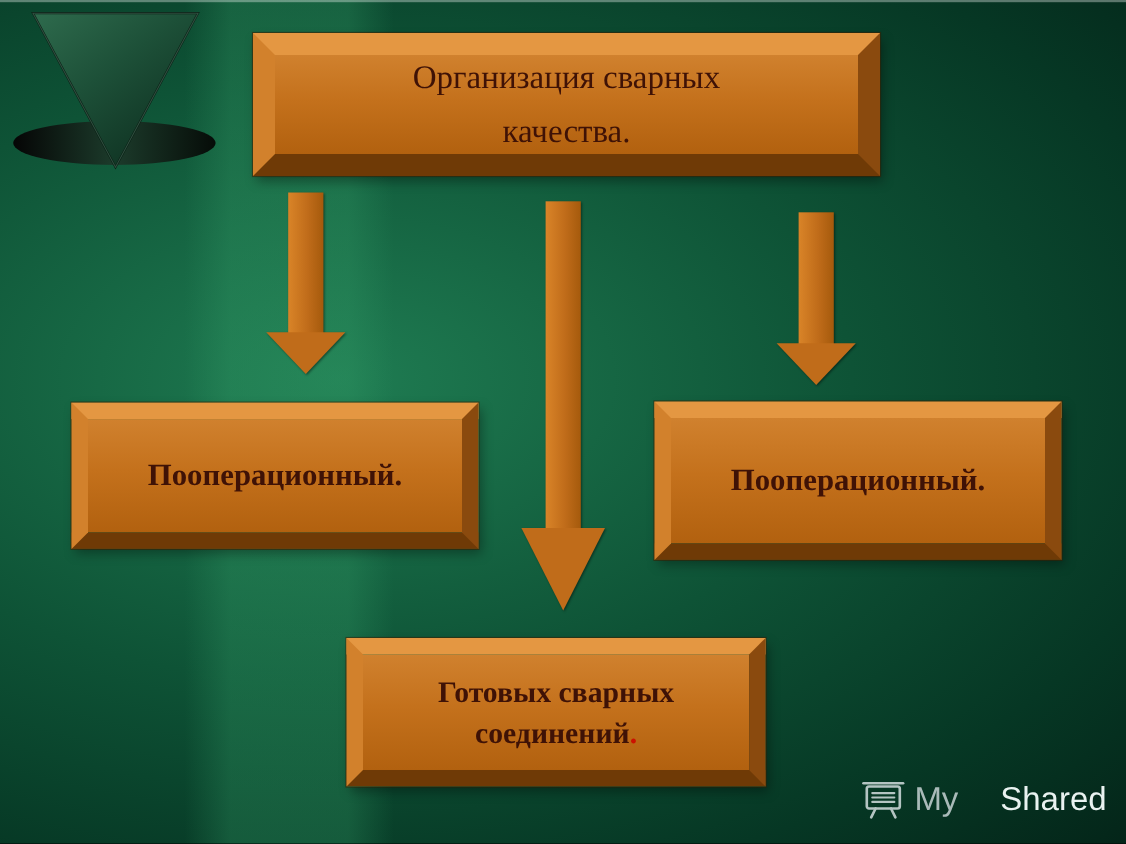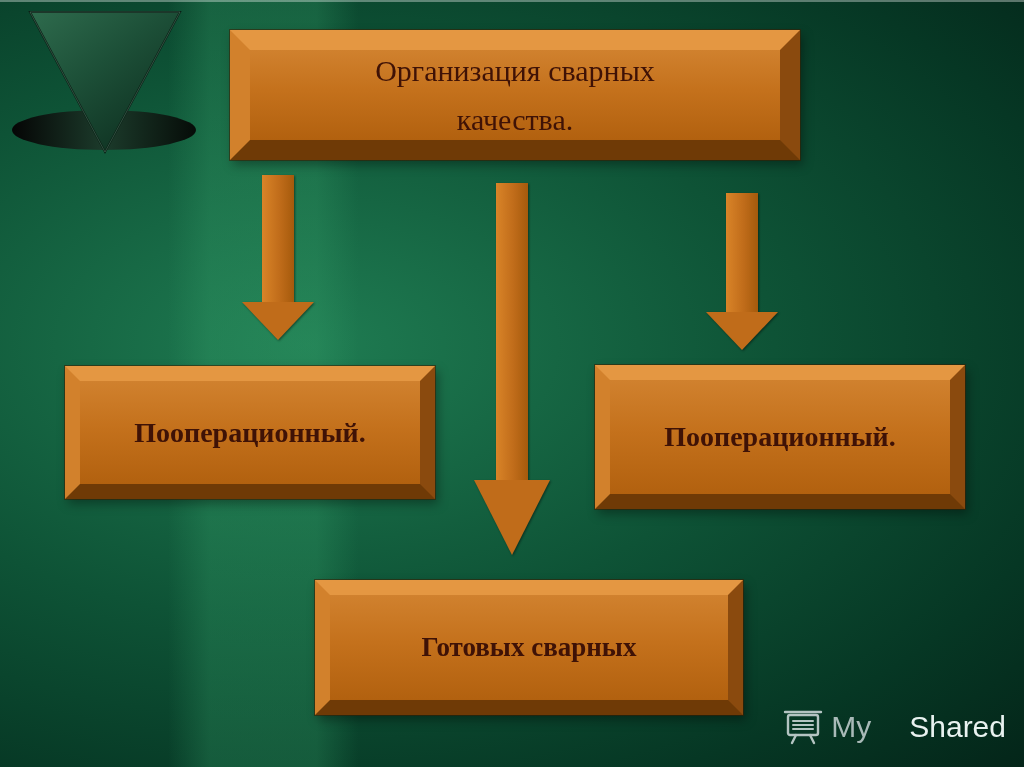--- a/index.html
+++ b/index.html
@@ -32,21 +32,21 @@
     text-align:center;
     color:#3f1206;
     box-shadow:0 0 0 1px rgba(60,30,0,0.55), 3px 5px 10px rgba(0,0,0,0.35);
   }
   .box-title  { left:230px; top:30px;  width:570px; height:130px; border-width:20px;
                 font-size:30px; font-weight:normal; line-height:1.1; row-gap:16px; }
   .box-left   { left:65px;  top:366px; width:370px; height:133px; border-width:15px;
                 font-size:28px; font-weight:bold; }
   .box-right  { left:595px; top:365px; width:370px; height:144px; border-width:15px;
                 font-size:28px; font-weight:bold; }
-  .box-bottom { left:315px; top:580px; width:428px; height:135px; border-width:15px;
+  .box-bottom { left:315px; top:580px; width:381px; height:135px; border-width:15px;
                 font-size:27px; font-weight:bold; line-height:1.35; }
   .red-period { color:#cc1100; }
 
   
   .arrow { position:absolute; filter:drop-shadow(1px 1px 1px rgba(0,0,0,0.45)); }
   .arrow .shaft {
     position:absolute; left:50%; top:0; width:32px; margin-left:-16px;
     background:linear-gradient(to right,#d98428 0%, #c06c1a 55%, #a55a0c 100%);
   }
   .arrow .head {
@@ -123,20 +123,23 @@
   <div class="obox box-left">
     <div>Пооперационный.</div>
   </div>
 
   <div class="obox box-right">
     <div>Пооперационный.</div>
   </div>
 
   <div class="obox box-bottom">
     <div>Готовых сварных</div>
+    <div>
+      <span>соединений</span><span class="red-period">.</span>
+    </div>
   </div>
 
   <div class="watermark">
     <svg width="40" height="36" viewBox="0 0 40 36" fill="none" stroke="#b4c4c2" stroke-width="2.4" stroke-linecap="round">
       <line x1="2" y1="3" x2="38" y2="3"></line>
       <rect x="5" y="6" width="30" height="20" rx="2"></rect>
       <line x1="10" y1="12" x2="30" y2="12" stroke-width="2"></line>
       <line x1="10" y1="16" x2="30" y2="16" stroke-width="2"></line>
       <line x1="10" y1="20" x2="30" y2="20" stroke-width="2"></line>
       <line x1="13" y1="26" x2="9" y2="34"></line>

